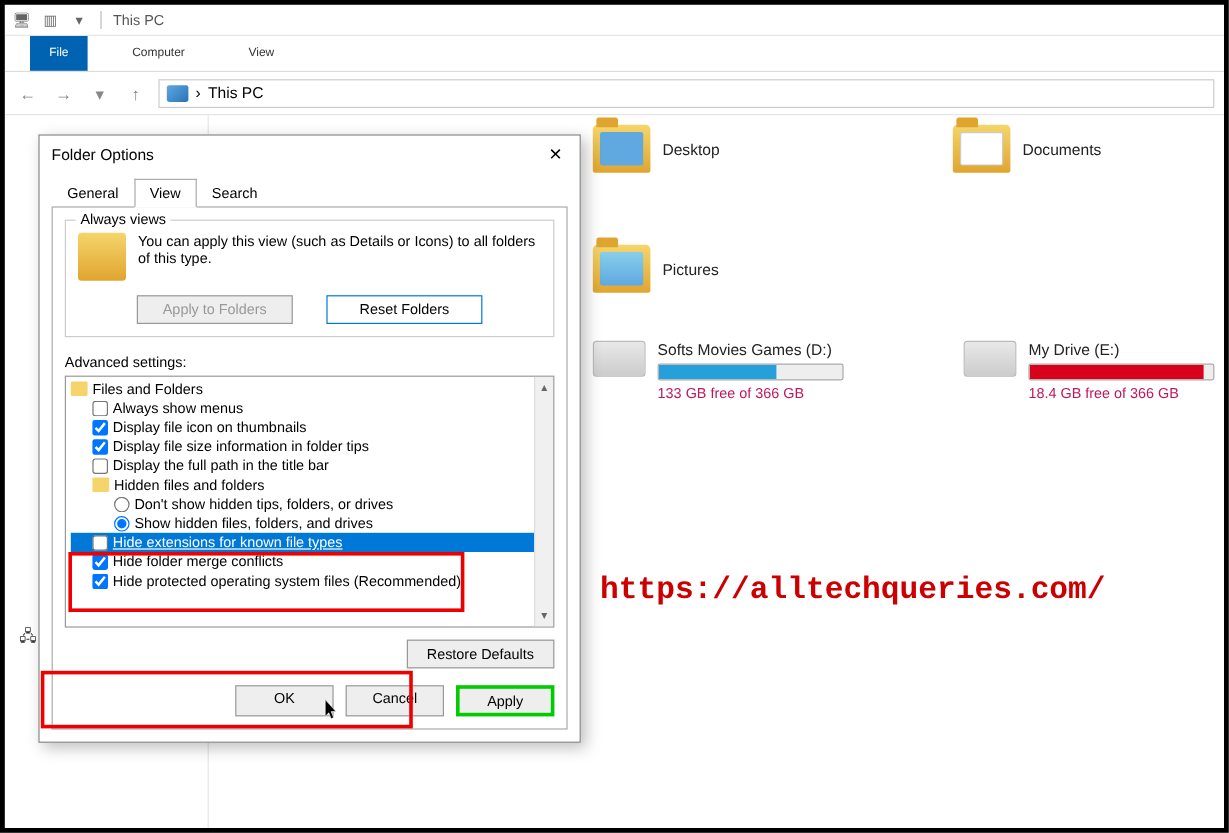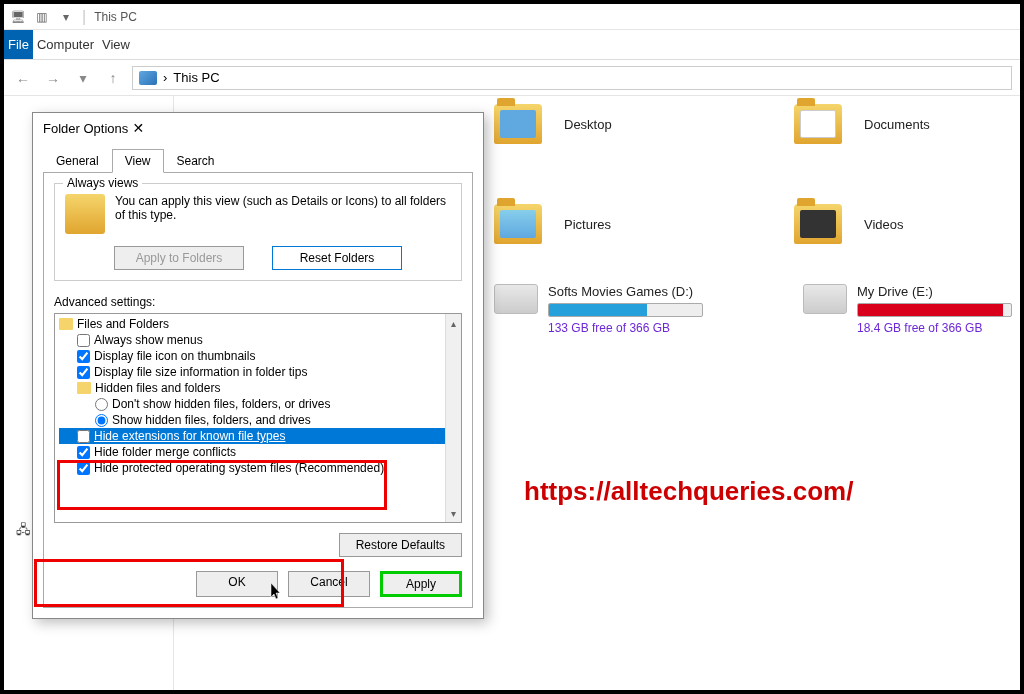--- a/index.html
+++ b/index.html
@@ -6,58 +6,58 @@
 body { background: #fff; width: 1024px; height: 694px; overflow: hidden; position: relative; border: 4px solid #000; }
 
 
 .titlebar { height: 26px; display: flex; align-items: center; background: #fff; border-bottom: 1px solid #e5e5e5; padding-left: 6px; gap: 8px; }
 .titlebar .qat-icon { width: 16px; height: 16px; display: inline-flex; align-items: center; justify-content: center; font-size: 12px; color: #666; }
 .titlebar .divider { color: #ccc; }
 .titlebar .title-text { font-size: 12px; color: #555; }
 
 
 .ribbon { height: 30px; display: flex; align-items: stretch; border-bottom: 1px solid #ddd; }
-.ribbon .tab { padding: 0 4px; display: flex; align-items: center; font-size: 13px; cursor: pointer; }
+.ribbon .tab { padding: 0 16px; display: flex; align-items: center; font-size: 10px; cursor: pointer; margin-left: 21px; }
 .ribbon .tab.file { background: #0063b1; color: #fff; }
 .ribbon .tab.normal { color: #333; }
 
 
 .navbar { height: 36px; display: flex; align-items: center; padding: 0 8px; gap: 8px; border-bottom: 1px solid #e5e5e5; }
 .navbar .nav-btn { width: 22px; height: 22px; display: flex; align-items: center; justify-content: center; color: #888; cursor: pointer; font-size: 14px; }
 .navbar .path-box { flex: 1; height: 24px; border: 1px solid #ccc; display: flex; align-items: center; padding: 0 6px; gap: 6px; font-size: 13px; }
 .navbar .pc-icon { width: 18px; height: 14px; background: linear-gradient(135deg,#5fa8e0,#2a72b8); border-radius: 2px; }
 
 
 .content { position: relative; height: calc(100% - 92px); }
 .sidebar { position: absolute; left: 0; top: 0; width: 170px; height: 100%; border-right: 1px solid #e5e5e5; padding-top: 420px; }
 .sidebar .sb-item { padding: 4px 12px; font-size: 13px; color: #333; display: flex; align-items: center; gap: 6px; }
 .main-area { position: absolute; left: 180px; top: 8px; right: 8px; }
 
 .folder-grid { display: flex; flex-wrap: wrap; gap: 60px 100px; padding-left: 310px; }
 .folder-item { display: flex; align-items: center; gap: 10px; width: 200px; }
 .folder-icon { width: 48px; height: 40px; background: linear-gradient(#f5d56b,#e0a52f); border-radius: 4px 4px 2px 2px; position: relative; }
 .folder-icon::before { content:''; position:absolute; top:-6px; left:3px; width:18px; height:8px; background:#e0a52f; border-radius:2px 2px 0 0; }
 .folder-icon .inner { position:absolute; inset:6px; background:#fff; border-radius:2px; }
-.folder-label { font-size: 13px; color: #222; margin-left: 12px; }
+.folder-label { font-size: 13px; color: #222; }
 
 .drives { display: flex; gap: 100px; padding-left: 310px; margin-top: 40px; }
 .drive-item { width: 240px; }
 .drive-top { display: flex; gap: 10px; align-items: flex-start; }
 .drive-icon { width: 44px; height: 30px; background: linear-gradient(#e8e8e8,#ccc); border-radius: 3px; border:1px solid #bbb; }
 .drive-info { flex: 1; }
 .drive-name { font-size: 13px; color: #222; margin-bottom: 4px; }
 .drive-bar { height: 14px; border: 1px solid #aaa; border-radius: 2px; overflow: hidden; background: #eee; margin-bottom: 4px; }
 .drive-fill { height: 100%; }
-.drive-free { font-size: 12px; color: #6d28d9; }
-
-.watermark { position: absolute; left: 520px; top: 380px; color: #c00; font-size: 26px; font-weight: bold; font-family: Liberation Sans, sans-serif; }
+.drive-free { font-size: 12px; color: #be185d; }
+
+.watermark { position: absolute; left: 496px; top: 380px; color: #c00; font-size: 26px; font-weight: bold; font-family: Liberation Mono, monospace; }
 
 
 .dialog { position: absolute; left: 28px; top: 108px; width: 452px; background: #fff; border: 1px solid #888; box-shadow: 4px 4px 12px rgba(0,0,0,0.25); }
-.dialog-title { height: 30px; display: flex; align-items: center; padding: 0 10px; font-size: 13px; }
+.dialog-title { height: 30px; display: flex; align-items: center; justify-content: space-between; padding: 0 10px; font-size: 13px; }
 .dialog-close { width: 20px; height: 20px; display: flex; align-items: center; justify-content: center; cursor: pointer; font-size: 14px; }
 .dialog-tabs { display: flex; margin: 6px 10px 0; }
 .dialog-tab { padding: 4px 12px; font-size: 12px; border: 1px solid transparent; cursor: pointer; }
 .dialog-tab.active { border: 1px solid #aaa; border-bottom: 1px solid #fff; background: #fff; position: relative; z-index: 2; }
 .dialog-body { border: 1px solid #aaa; margin: -1px 10px 10px; padding: 10px; position: relative; }
 
 .fv-group { border: 1px solid #ccc; padding: 10px; position: relative; margin-bottom: 14px; }
 .fv-group .legend { position: absolute; top: -8px; left: 8px; background: #fff; padding: 0 4px; font-size: 12px; }
 .fv-content { display: flex; gap: 10px; align-items: flex-start; }
 .fv-icon { width: 40px; height: 40px; background: linear-gradient(#f5d56b,#e0a52f); border-radius: 3px; }
@@ -138,26 +138,20 @@
             <div class="inner" style="background:#fff;border:1px solid #ccc"></div>
           </div>
         <div class="folder-label">Documents</div>
       </div>
       <div class="folder-item">
         <div class="folder-icon">
             <div class="inner" style="background:linear-gradient(#87ceeb,#5fa8e0)"></div>
           </div>
         <div class="folder-label">Pictures</div>
       </div>
-      <div class="folder-item">
-        <div class="folder-icon">
-            <div class="inner" style="background:#333"></div>
-          </div>
-        <div class="folder-label">Videos</div>
-      </div>
     </div>
 
     <div class="drives">
       <div class="drive-item">
         <div class="drive-top">
           <div class="drive-icon"></div>
           <div class="drive-info">
             <div class="drive-name">Softs Movies Games (D:)</div>
             <div class="drive-bar">
                 <div class="drive-fill" id="drive-d-fill" style="width: 64%; background: rgb(38, 160, 218);"></div>
@@ -220,26 +214,30 @@
           </div>
         <div class="adv-row indent1">
             <input type="checkbox" checked="" style="">
             <span>Display file icon on thumbnails</span>
           </div>
         <div class="adv-row indent1">
             <input type="checkbox" checked="" style="">
             <span>Display file size information in folder tips</span>
           </div>
         <div class="adv-row indent1">
+            <input type="checkbox" style="">
+            <span>Display the full path in the title bar</span>
+          </div>
+        <div class="adv-row indent1">
             <span class="folder-mini"></span>
             <span>Hidden files and folders</span>
           </div>
         <div class="adv-row indent2">
             <input type="radio" name="hidden" style="">
-            <span>Don't show hidden files, folders, or drives</span>
+            <span>Don't show hidden tips, folders, or drives</span>
           </div>
         <div class="adv-row indent2">
             <input type="radio" name="hidden" checked="" style="">
             <span>Show hidden files, folders, and drives</span>
           </div>
         <div class="adv-row indent1 highlighted">
             <input type="checkbox" style="">
             <span>Hide extensions for known file types</span>
           </div>
         <div class="adv-row indent1">

